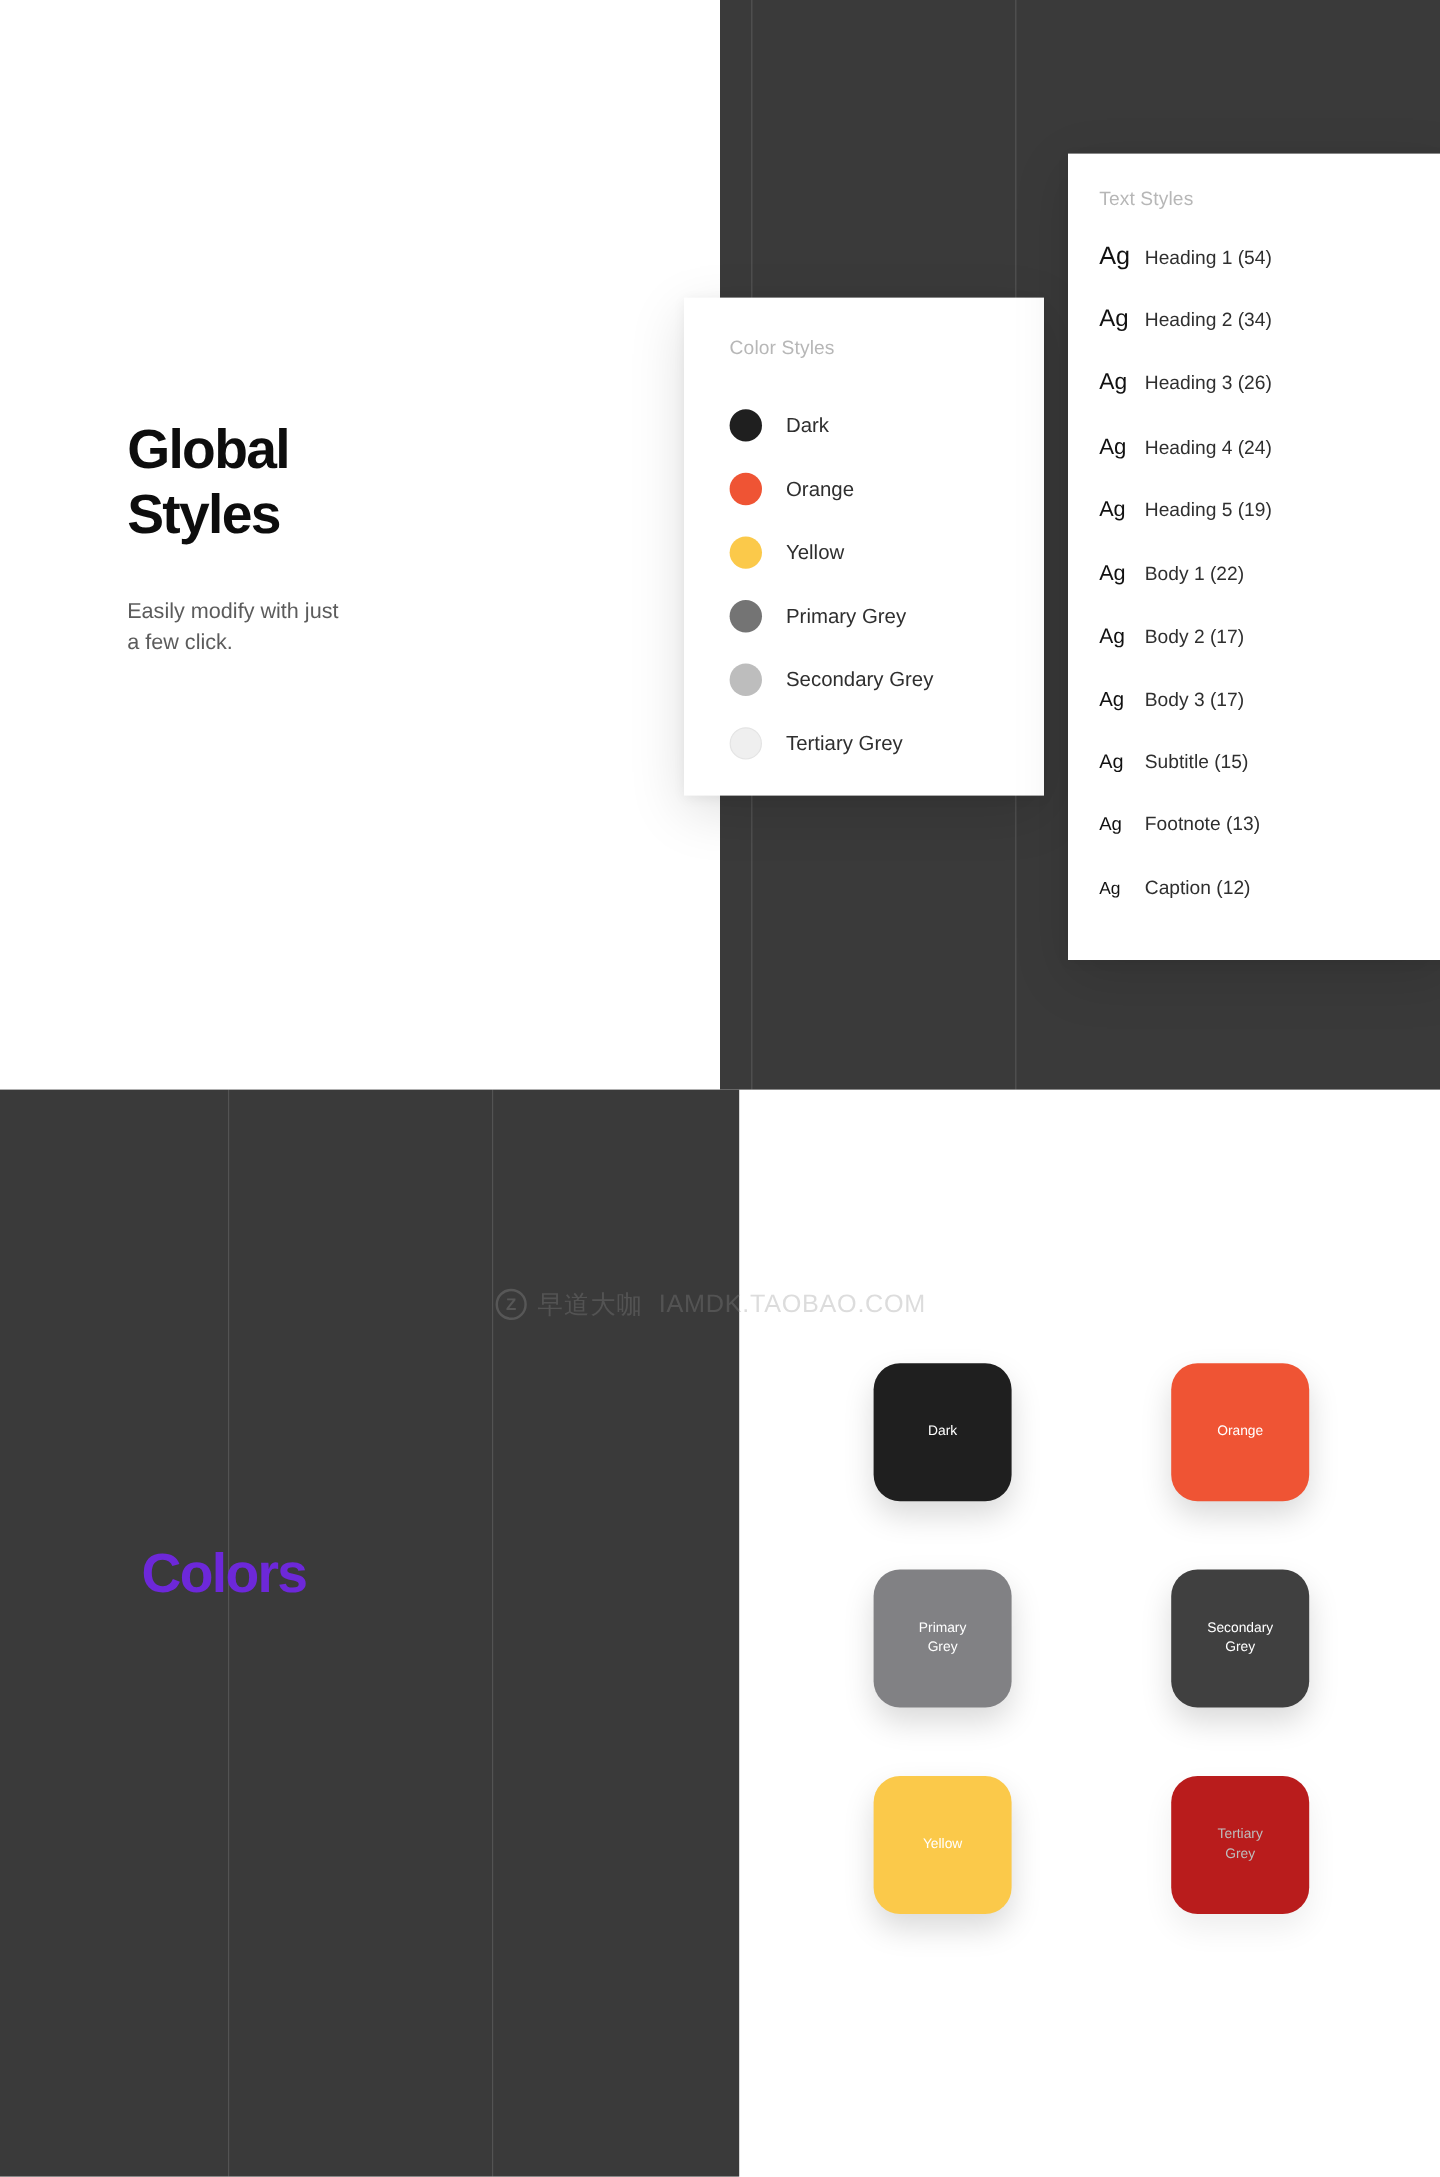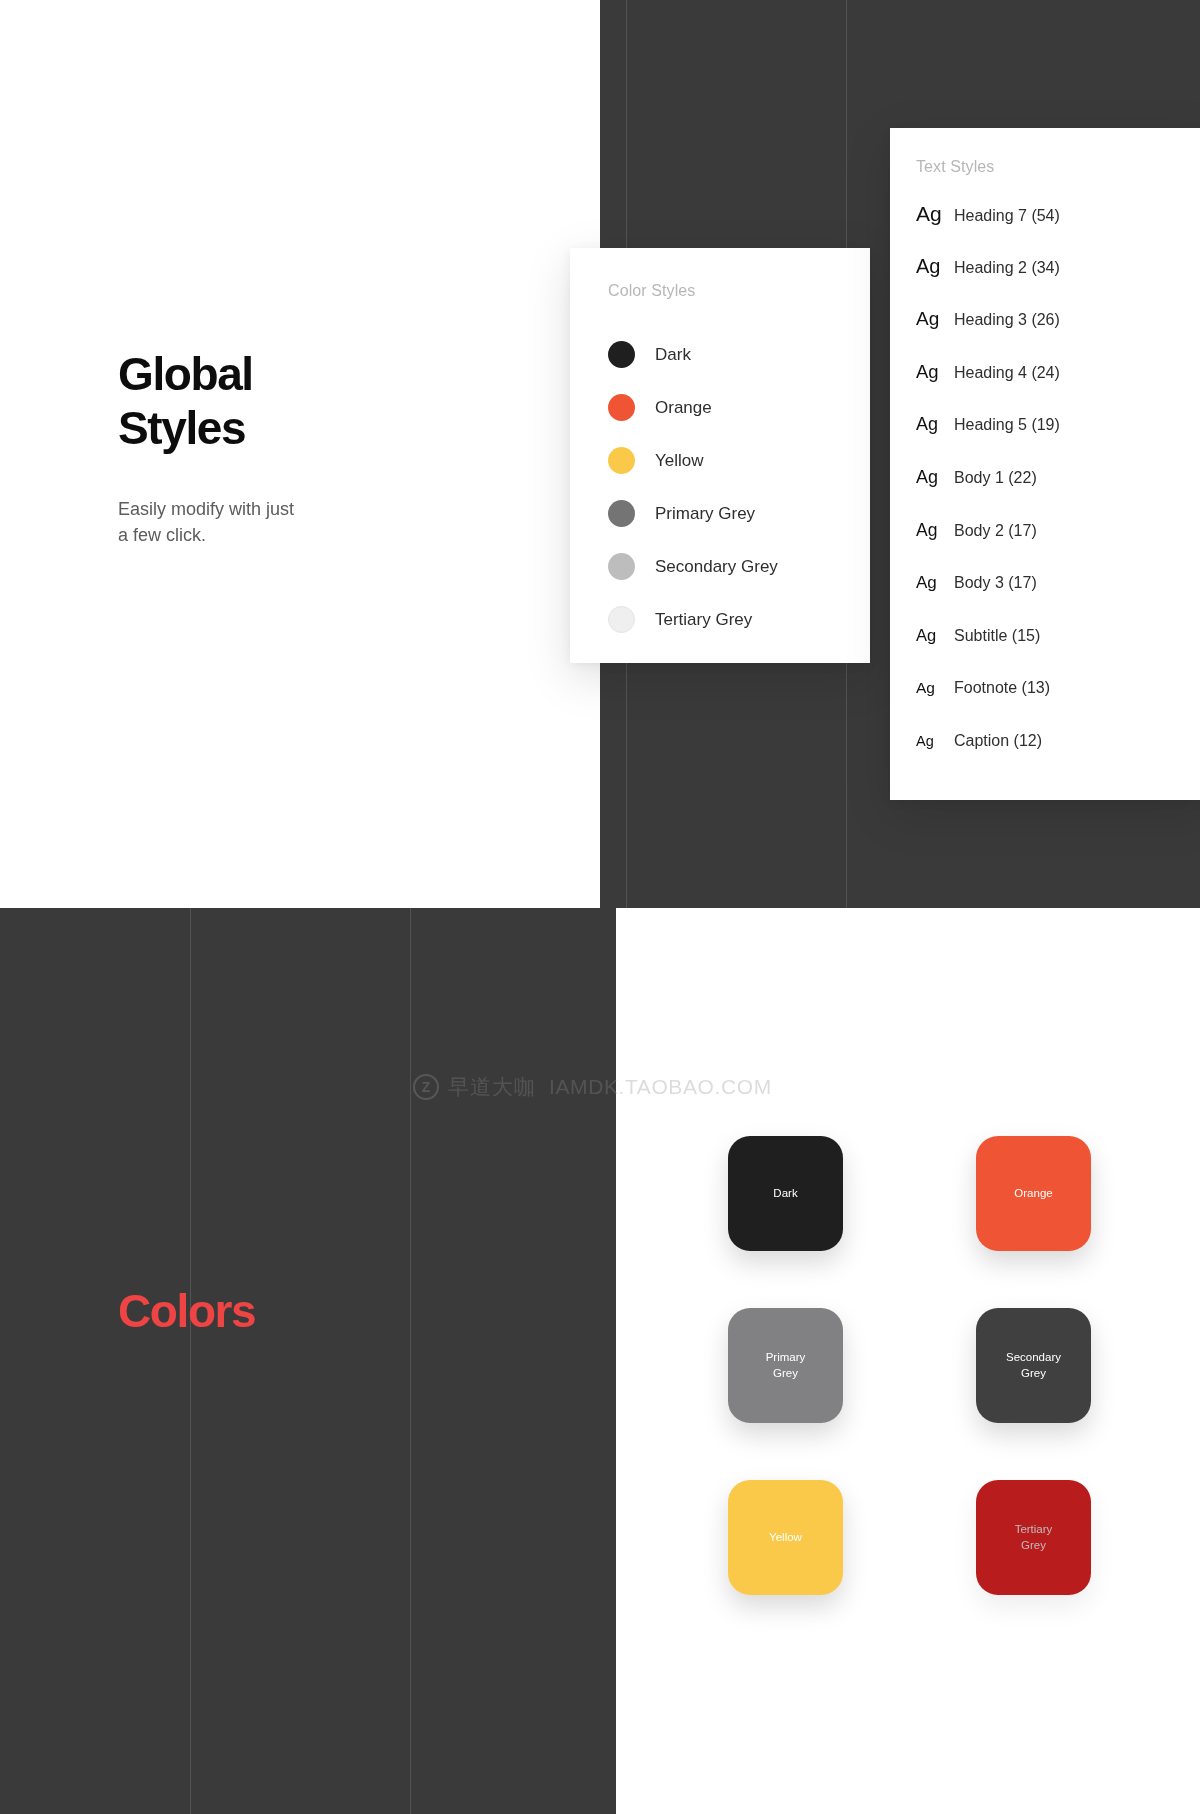--- a/index.html
+++ b/index.html
@@ -21,21 +21,21 @@
     position:absolute; left:0; top:908px; width:616px; height:906px;
     background:#3a3a3a;
   }
   .guide {
     position:absolute; top:0; bottom:0; width:1px;
     background:rgba(255,255,255,0.13);
   }
 
   
   .intro-top {
-    position:absolute; left:118px; top:348px; width:400px;
+    position:absolute; left:106px; top:348px; width:400px;
   }
   .h-display {
     font-size:46px; font-weight:bold; line-height:1.17;
     letter-spacing:-1.4px; color:#0d0d0d; white-space:pre-line;
   }
   .sub-text {
     margin-top:40px; font-size:18px; line-height:1.45;
     color:#5c5c5c; white-space:pre-line; font-weight:400;
   }
 
@@ -76,21 +76,21 @@
     font-family:"Liberation Sans", sans-serif;
   }
   .text-label {
     font-size:16px; color:#2f2f2f; font-weight:400; white-space:nowrap;
   }
 
   
   .intro-bottom {
     position:absolute; left:118px; top:1285px; width:400px;
   }
-  .h-display-light { color:#ef4444; }
+  .h-display-light { color:#6d28d9; }
   .sub-text-light { color:#a9a9a9; }
 
   
   .grid {
     position:absolute; left:728px; top:1136px;
     width:370px;
   }
   .grid-row { display:flex; gap:133px; margin-bottom:57px; }
   .tile {
     width:115px; height:115px; border-radius:22px;
@@ -166,21 +166,21 @@
           <div class="swatch-label">Tertiary Grey</div>
         </div>
       </div>
   </div>
 
   <div class="card card-text">
     <div class="card-title">Text Styles</div>
     <div class="text-list" id="text-list">
         <div class="text-row">
           <div class="ag" style="font-size: 21px;">Ag</div>
-          <div class="text-label">Heading 7 (54)</div>
+          <div class="text-label">Heading 1 (54)</div>
         </div>
         <div class="text-row">
           <div class="ag" style="font-size: 20px;">Ag</div>
           <div class="text-label">Heading 2 (34)</div>
         </div>
         <div class="text-row">
           <div class="ag" style="font-size: 19px;">Ag</div>
           <div class="text-label">Heading 3 (26)</div>
         </div>
         <div class="text-row">

